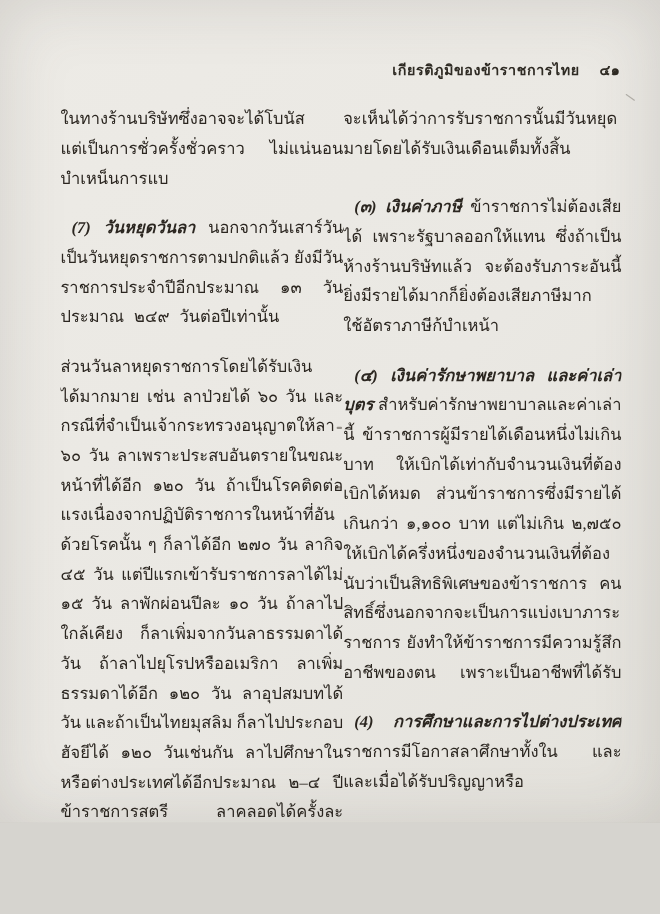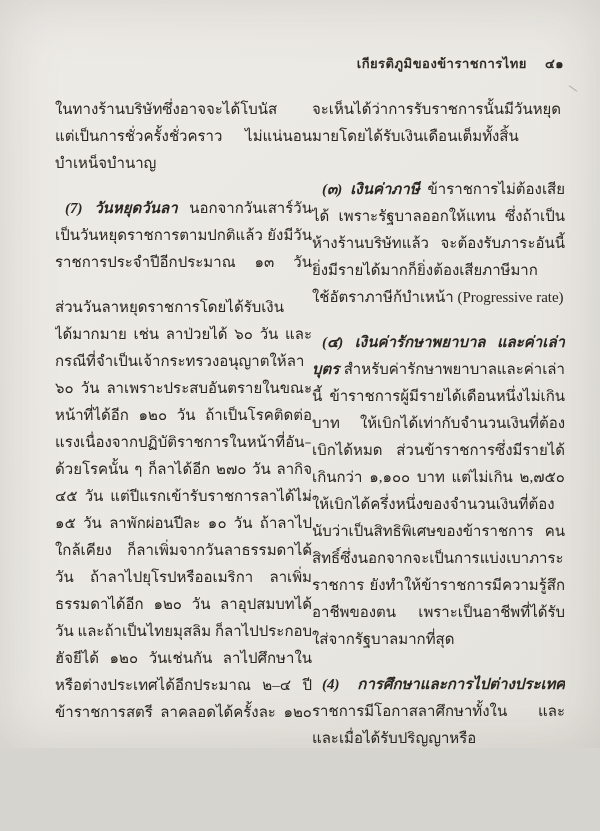--- a/index.html
+++ b/index.html
@@ -24,21 +24,21 @@
   .col{position:absolute;font-size:15px;line-height:27px;color:#2b2620;}
   #col-left {left:55px; top:96px; width:257px;}
   #col-right{left:312px;top:96px; width:253px;}
   .para{margin:0 0 18px 0;}
   .para.gap-lg{margin-bottom:26px;}
   .para.indent .line:first-child{text-indent:10px;}
   .line{
     text-align:justify;text-align-last:justify;
     white-space:normal;height:27px;overflow:hidden;
   }
-  .line.end{text-align-last:left;}
+  .line.end{text-align-last:left;font-family:Liberation Mono, monospace;}
   .line b{font-weight:700;font-style:italic;}
   
   .artifact{position:absolute;background:#4a443b;opacity:.55;border-radius:1px;}
   .a1{left:306px;top:388px;width:5px;height:2px;}
   .a2{left:305px;top:442px;width:6px;height:2px;}
   .a3{left:306px;top:497px;width:5px;height:2px;}
   .a4{left:305px;top:551px;width:6px;height:2px;}
   .a5{left:306px;top:605px;width:5px;height:2px;opacity:.4;}
   .a6{left:568px;top:88px;width:10px;height:1px;transform:rotate(35deg);opacity:.35;}
 </style>
@@ -48,26 +48,27 @@
 <div id="scan-page">
 
   <div class="header">
     <span>เกียรติภูมิของข้าราชการไทย</span><span class="pgnum">๔๑</span>
   </div>
 
   <div id="col-left" class="col">
       <div class="para">
         <div class="line">ในทางร้านบริษัทซึ่งอาจจะได้โบนัส เงินปันผล</div>
         <div class="line">แต่เป็นการชั่วครั้งชั่วคราว ไม่แน่นอนเหมือน</div>
-        <div class="line end">บำเหน็จบำนาญ</div>
+        <div class="line end">บำเหน็นการแบ</div>
       </div>
       <div class="para indent">
         <div class="line"><b>(7) วันหยุดวันลา</b> นอกจากวันเสาร์วันอาทิตย์</div>
         <div class="line">เป็นวันหยุดราชการตามปกติแล้ว ยังมีวันหยุด</div>
         <div class="line">ราชการประจำปีอีกประมาณ ๑๓ วัน ทำงานจริง ๆ</div>
+        <div class="line end">ประมาณ ๒๔๙ วันต่อปีเท่านั้น</div>
       </div>
       <div class="para">
         <div class="line">ส่วนวันลาหยุดราชการโดยได้รับเงินเดือนเต็มก็ลา</div>
         <div class="line">ได้มากมาย เช่น ลาป่วยได้ ๖๐ วัน และใน</div>
         <div class="line">กรณีที่จำเป็นเจ้ากระทรวงอนุญาตให้ลาต่อได้อีก</div>
         <div class="line">๖๐ วัน ลาเพราะประสบอันตรายในขณะปฏิบัติ</div>
         <div class="line">หน้าที่ได้อีก ๑๒๐ วัน ถ้าเป็นโรคติดต่ออันร้าย</div>
         <div class="line">แรงเนื่องจากปฏิบัติราชการในหน้าที่อันเกี่ยวเนื่อง</div>
         <div class="line">ด้วยโรคนั้น ๆ ก็ลาได้อีก ๒๗๐ วัน ลากิจธรรมดา</div>
         <div class="line">๔๕ วัน แต่ปีแรกเข้ารับราชการลาได้ไม่เกิน</div>
@@ -98,21 +99,20 @@
         <div class="line"><b>บุตร</b> สำหรับค่ารักษาพยาบาลและค่าเล่าเรียนบุตร</div>
         <div class="line">นี้ ข้าราชการผู้มีรายได้เดือนหนึ่งไม่เกิน ๑,๑๐๐</div>
         <div class="line">บาท ให้เบิกได้เท่ากับจำนวนเงินที่ต้องจ่ายไปคือ</div>
         <div class="line">เบิกได้หมด ส่วนข้าราชการซึ่งมีรายได้เดือนหนึ่ง</div>
         <div class="line">เกินกว่า ๑,๑๐๐ บาท แต่ไม่เกิน ๒,๗๕๐ บาท</div>
         <div class="line">ให้เบิกได้ครึ่งหนึ่งของจำนวนเงินที่ต้องจ่ายไป ซึ่ง</div>
         <div class="line">นับว่าเป็นสิทธิพิเศษของข้าราชการ คนอื่นไม่มี</div>
         <div class="line">สิทธิ์ซึ่งนอกจากจะเป็นการแบ่งเบาภาระของข้า-</div>
         <div class="line">ราชการ ยังทำให้ข้าราชการมีความรู้สึกภูมิใจใน</div>
         <div class="line">อาชีพของตน เพราะเป็นอาชีพที่ได้รับการเอาใจ</div>
-        <div class="line end">ใส่จากรัฐบาลมากที่สุด</div>
       </div>
       <div class="para indent">
         <div class="line"><b>(4) การศึกษาและการไปต่างประเทศ</b> ข้า-</div>
         <div class="line">ราชการมีโอกาสลาศึกษาทั้งใน และนอกประเทศ</div>
         <div class="line end">และเมื่อได้รับปริญญาหรือประกาศนียบัตรสูงขึ้นก็</div>
       </div>
     </div>
 
   <div class="artifact a1"></div>
   <div class="artifact a2"></div>

